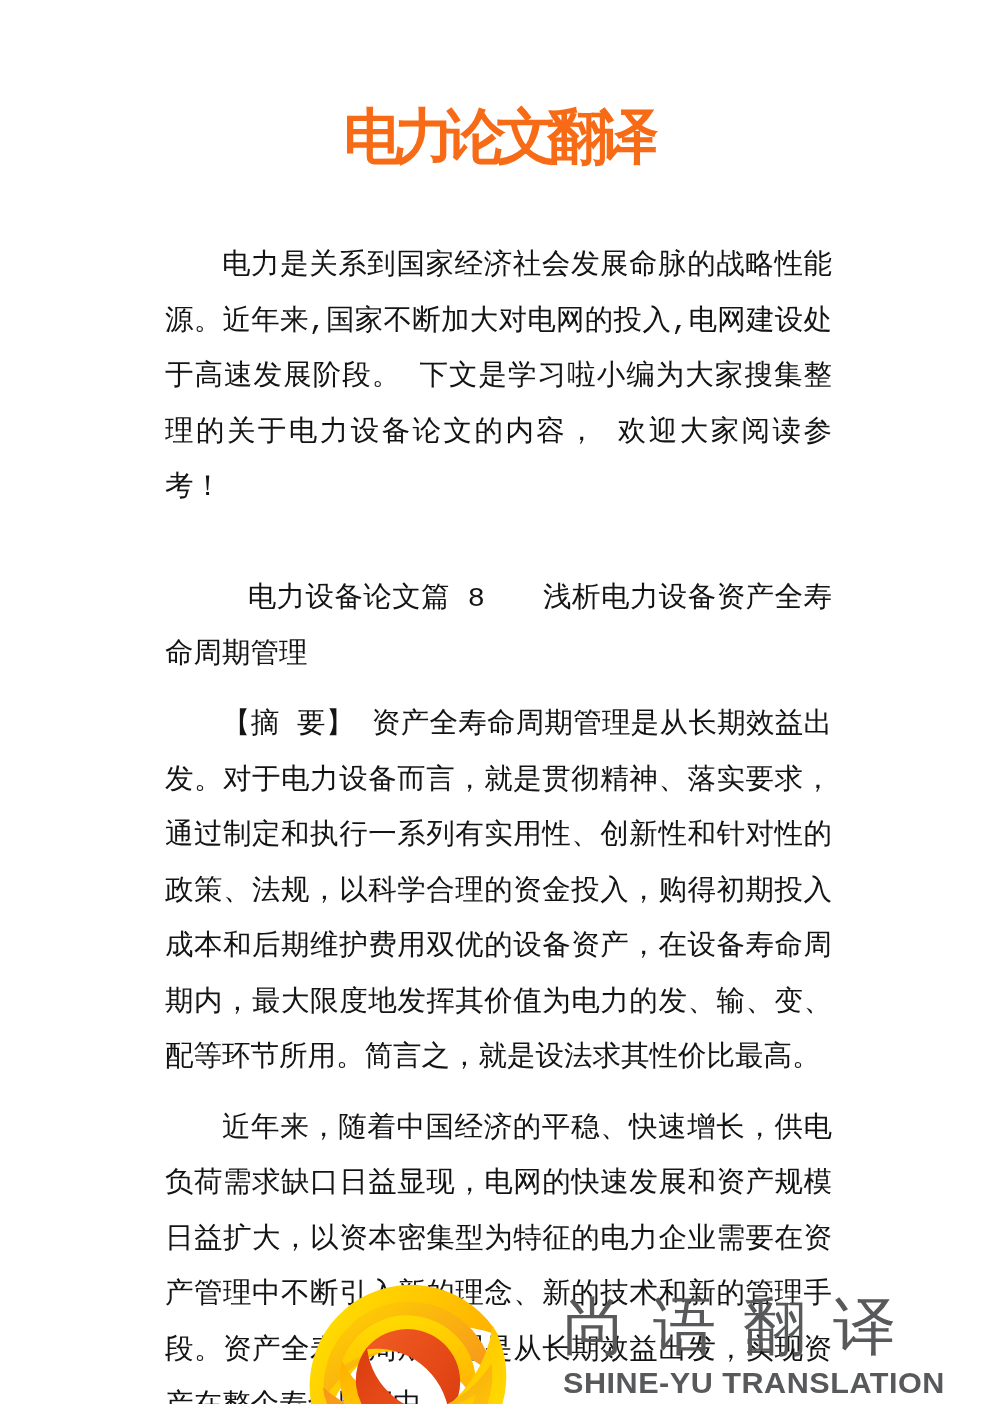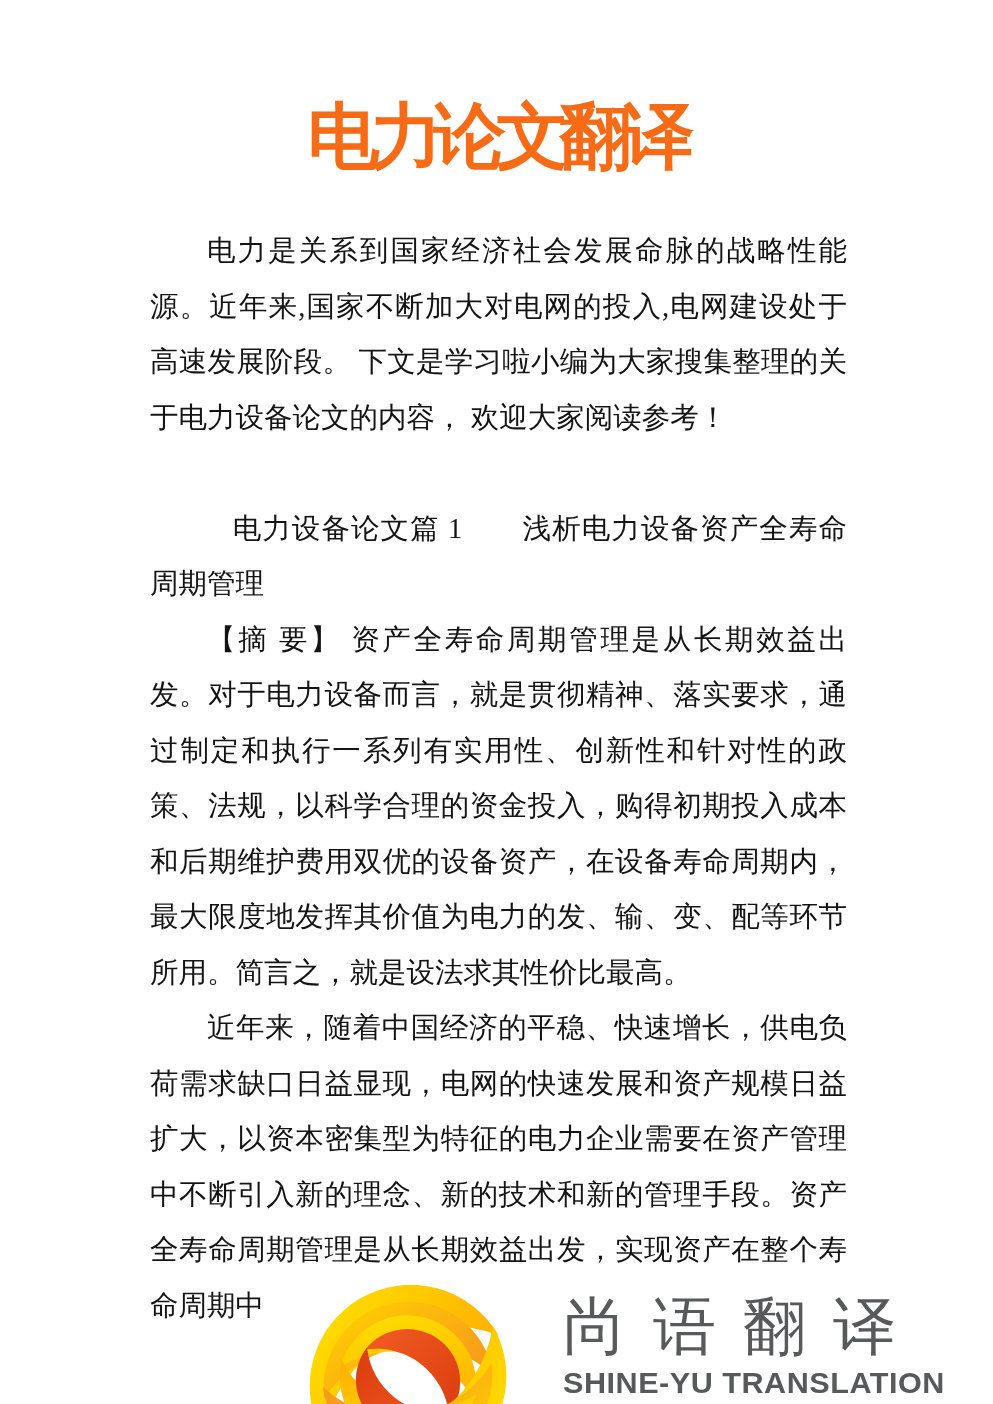--- a/index.html
+++ b/index.html
@@ -15,35 +15,35 @@
   .doc-title{
     position:absolute;top:121px;left:0;width:100%;
     margin:0;text-align:center;
     font-size:42px;font-weight:400;color:#000000;
     letter-spacing:1px;z-index:1;
   }
   .watermark{
     position:absolute;top:84px;left:0;width:100%;
     text-align:center;z-index:2;
     font-family:"DejaVu Sans", sans-serif;
-    font-size:72px;line-height:104px;font-weight:900;
+    font-size:60px;line-height:104px;font-weight:900;
     color:#f76b16;letter-spacing:-9px;
     text-shadow:
       -7px 0 #ffffff, 7px 0 #ffffff, 0 -7px #ffffff, 0 7px #ffffff,
       -5px -5px #ffffff, 5px -5px #ffffff, -5px 5px #ffffff, 5px 5px #ffffff,
       -7px -3px #ffffff, 7px 3px #ffffff, -3px 7px #ffffff, 3px -7px #ffffff;
   }
   
   .body-text{
     position:absolute;top:223px;left:150px;right:146px;
     font-size:28.5px;line-height:55.5px;
     color:#141414;
     text-align:justify;text-justify:inter-character;
   }
-  .para{margin:0;text-indent:2em;}
+  .para{margin:15px;text-indent:2em;font-family:Liberation Mono, monospace;}
   .para.heading{text-indent:2.9em;margin-top:55.5px;}
   
   .logo{position:absolute;left:0;top:16px;width:100%;height:100%;pointer-events:none;border-radius:18px;}
   .logo-swirl{position:absolute;left:293px;top:1250px;width:230px;height:230px;}
   .logo-text{position:absolute;left:563px;top:1278px;width:380px;color:#58595b;}
   .logo-cn{
     font-family:"DejaVu Sans", sans-serif;
     font-size:63px;line-height:66px;font-weight:500;
     letter-spacing:27px;white-space:nowrap;
   }
@@ -58,21 +58,21 @@
 <body>
 
 <div class="page">
 
   <header class="title-area">
     <div class="watermark">电力论文翻译</div>
   </header>
 
   <main class="body-text">
     <p class="para">电力是关系到国家经济社会发展命脉的战略性能源。近年来,国家不断加大对电网的投入,电网建设处于高速发展阶段。 下文是学习啦小编为大家搜集整理的关于电力设备论文的内容， 欢迎大家阅读参考！</p>
-    <p class="para heading">电力设备论文篇 1　　浅析电力设备资产全寿命周期管理</p>
+    <p class="para heading">电力设备论文篇 8　　浅析电力设备资产全寿命周期管理</p>
     <p class="para">【摘 要】 资产全寿命周期管理是从长期效益出发。对于电力设备而言，就是贯彻精神、落实要求，通过制定和执行一系列有实用性、创新性和针对性的政策、法规，以科学合理的资金投入，购得初期投入成本和后期维护费用双优的设备资产，在设备寿命周期内，最大限度地发挥其价值为电力的发、输、变、配等环节所用。简言之，就是设法求其性价比最高。</p>
     <p class="para">近年来，随着中国经济的平稳、快速增长，供电负荷需求缺口日益显现，电网的快速发展和资产规模日益扩大，以资本密集型为特征的电力企业需要在资产管理中不断引入新的理念、新的技术和新的管理手段。资产全寿命周期管理是从长期效益出发，实现资产在整个寿命周期中</p>
   </main>
 
   <footer class="logo">
     <svg class="logo-swirl" viewBox="0 0 200 200" xmlns="http://www.w3.org/2000/svg" aria-hidden="true">
       <defs>
         <linearGradient id="gy1" x1="0" y1="0" x2="1" y2="1">
           <stop offset="0" stop-color="#ffe400"></stop>
             <stop offset="1" stop-color="#ffb000"></stop>

